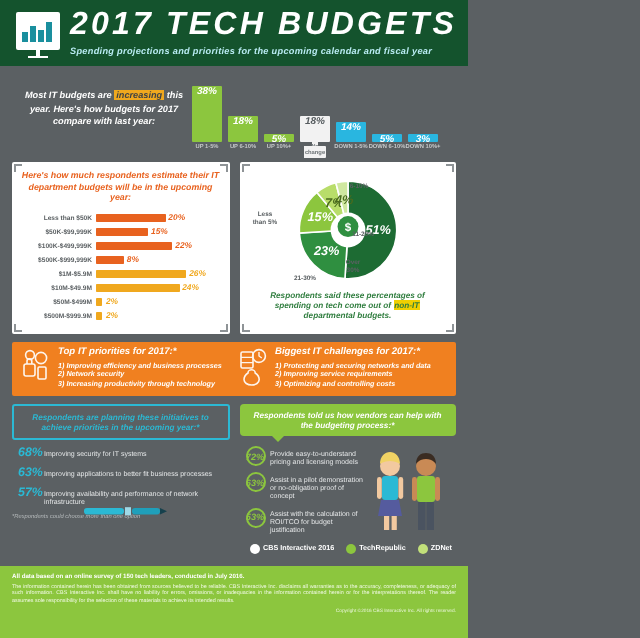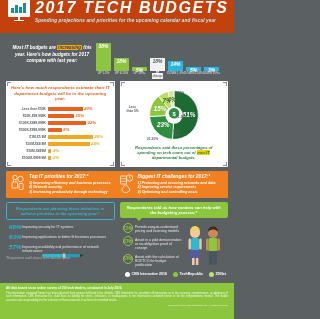--- a/index.html
+++ b/index.html
@@ -8,24 +8,24 @@
     font-family:"Liberation Sans", sans-serif;
     background:#5b6063;
     font-size:4px;
     overflow:hidden;
     position:relative;
   }
 
   
   .header {
     height:33px;
-    background:#c2410c;
+    background:#14532d;
     position:relative;
     display:flex;
-    align-items:flex-start;
+    align-items:center;
     padding-left:8px;
   }
   .hdr-icon {
     width:22px; height:19px;
     background:#fff;
     border-radius:1px;
     position:relative;
     flex:0 0 auto;
     margin-right:5px;
     margin-top:-2px;

